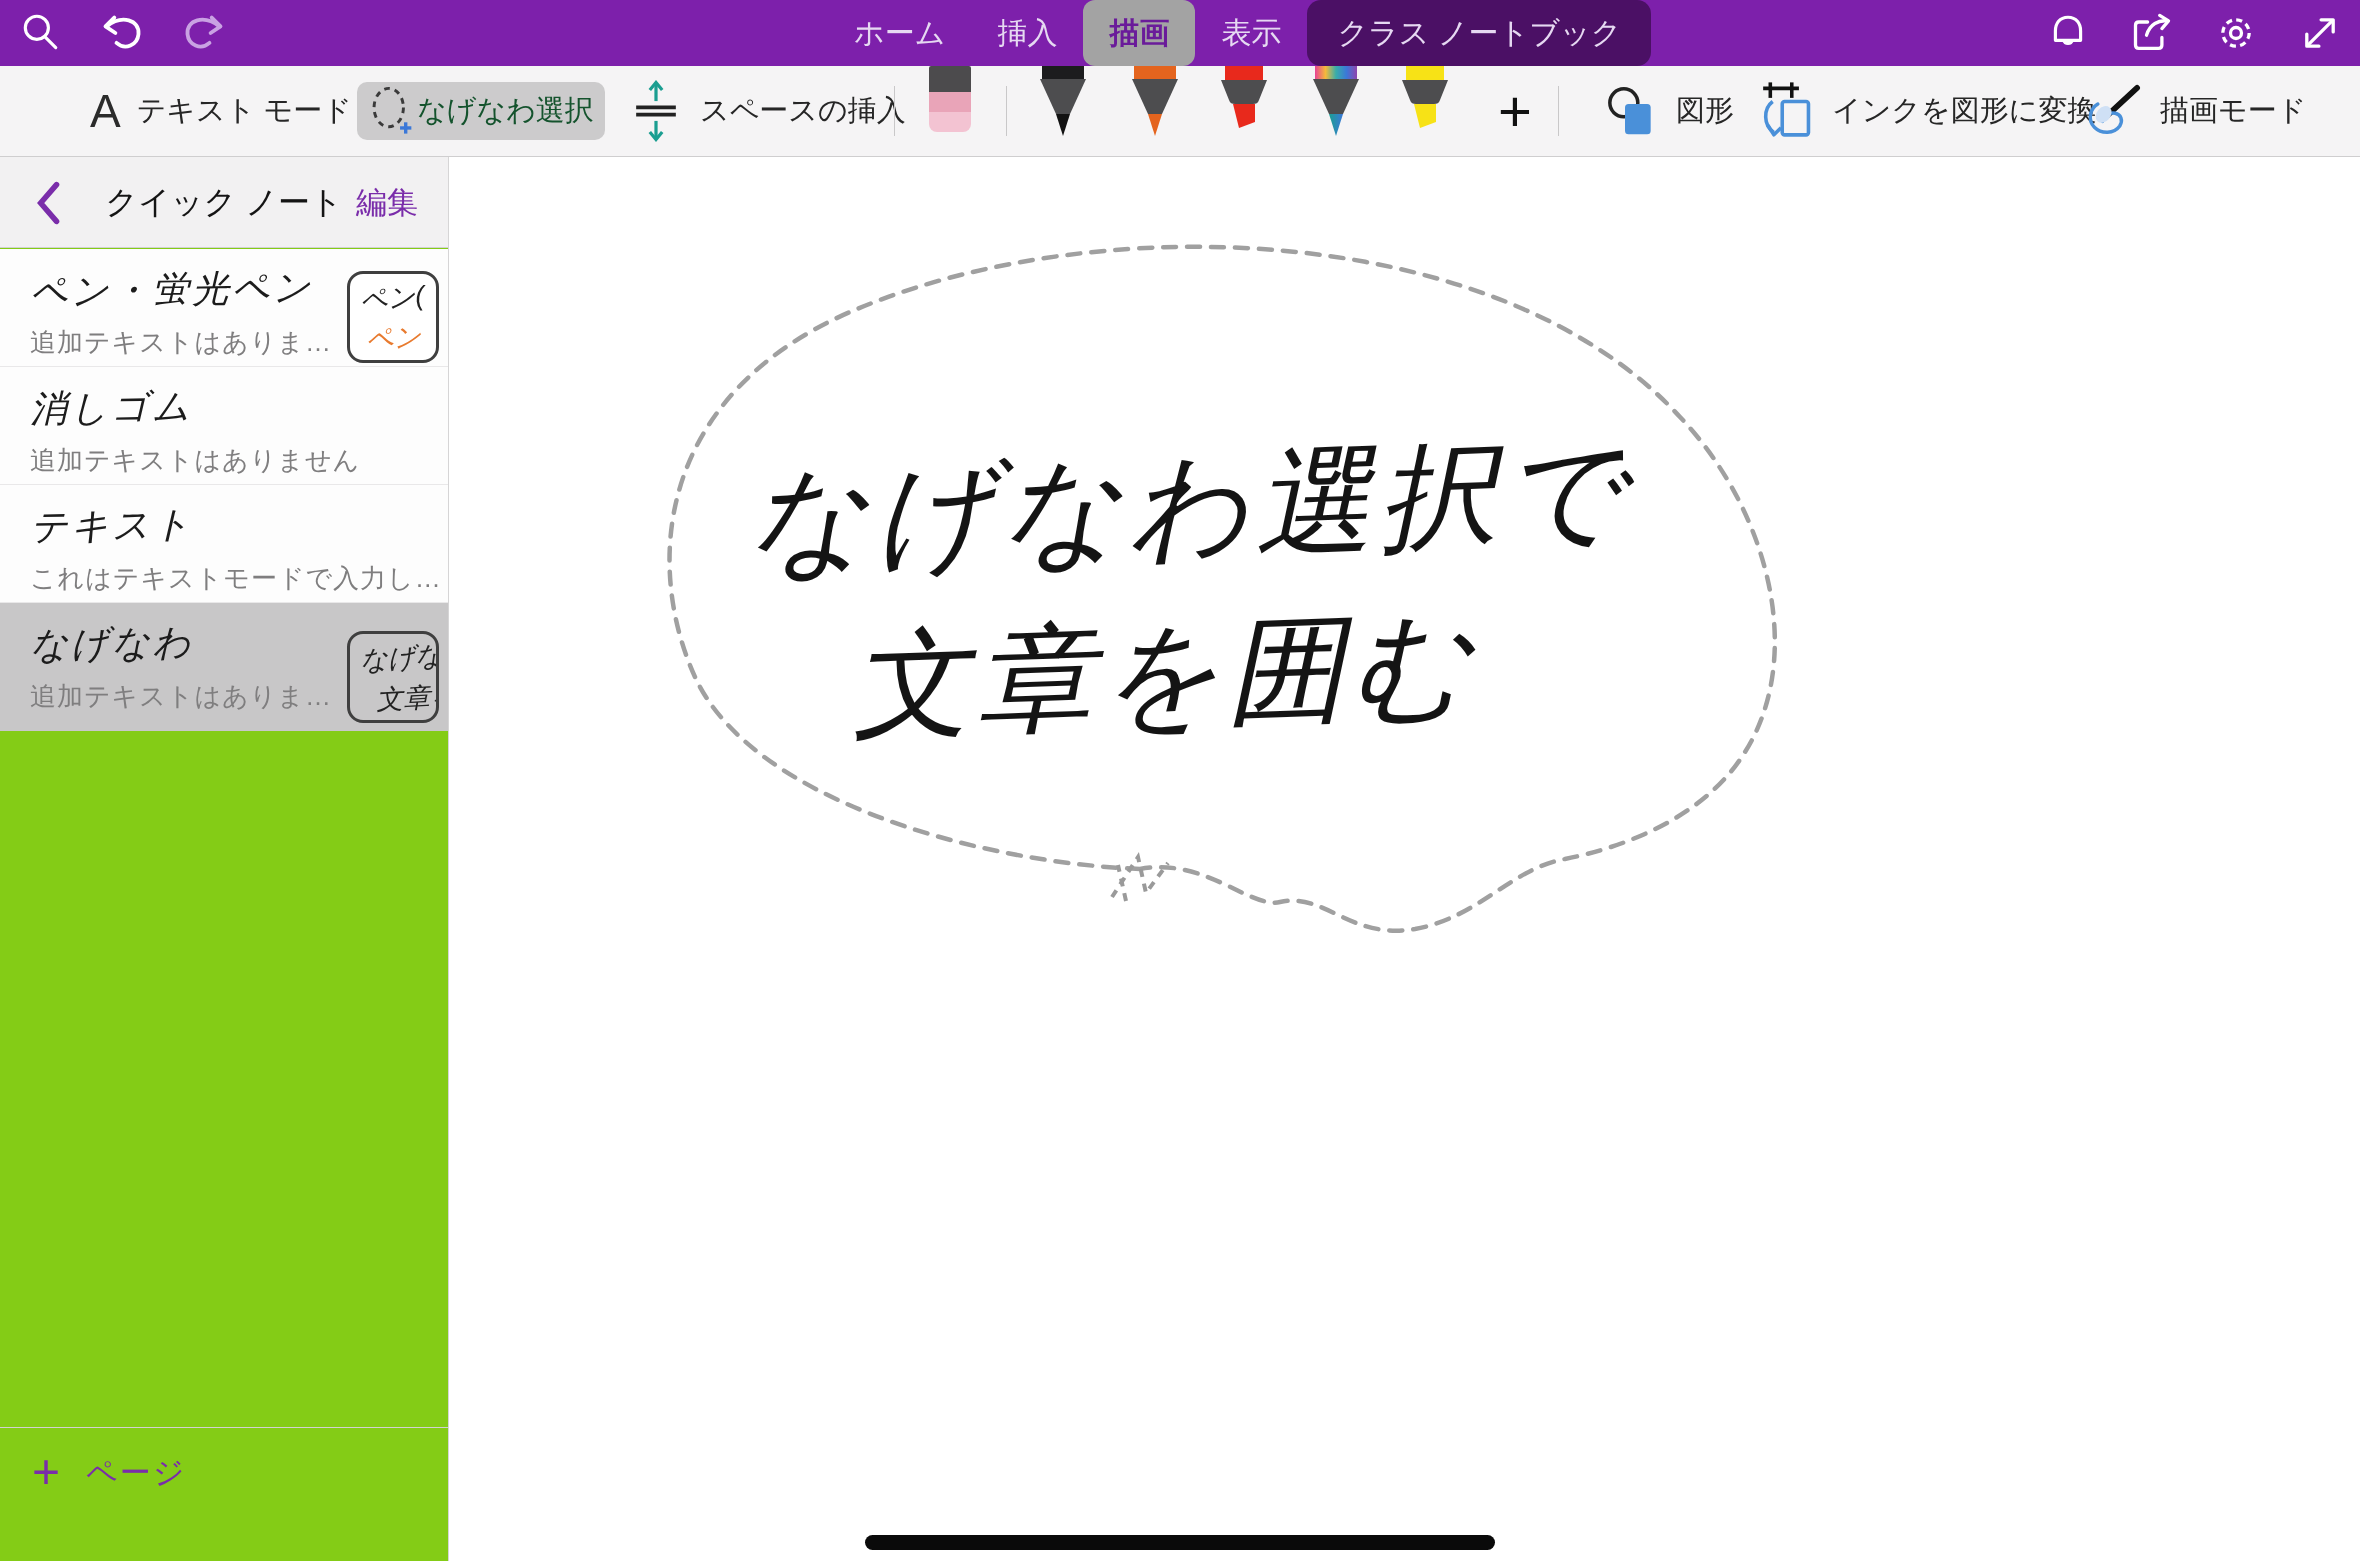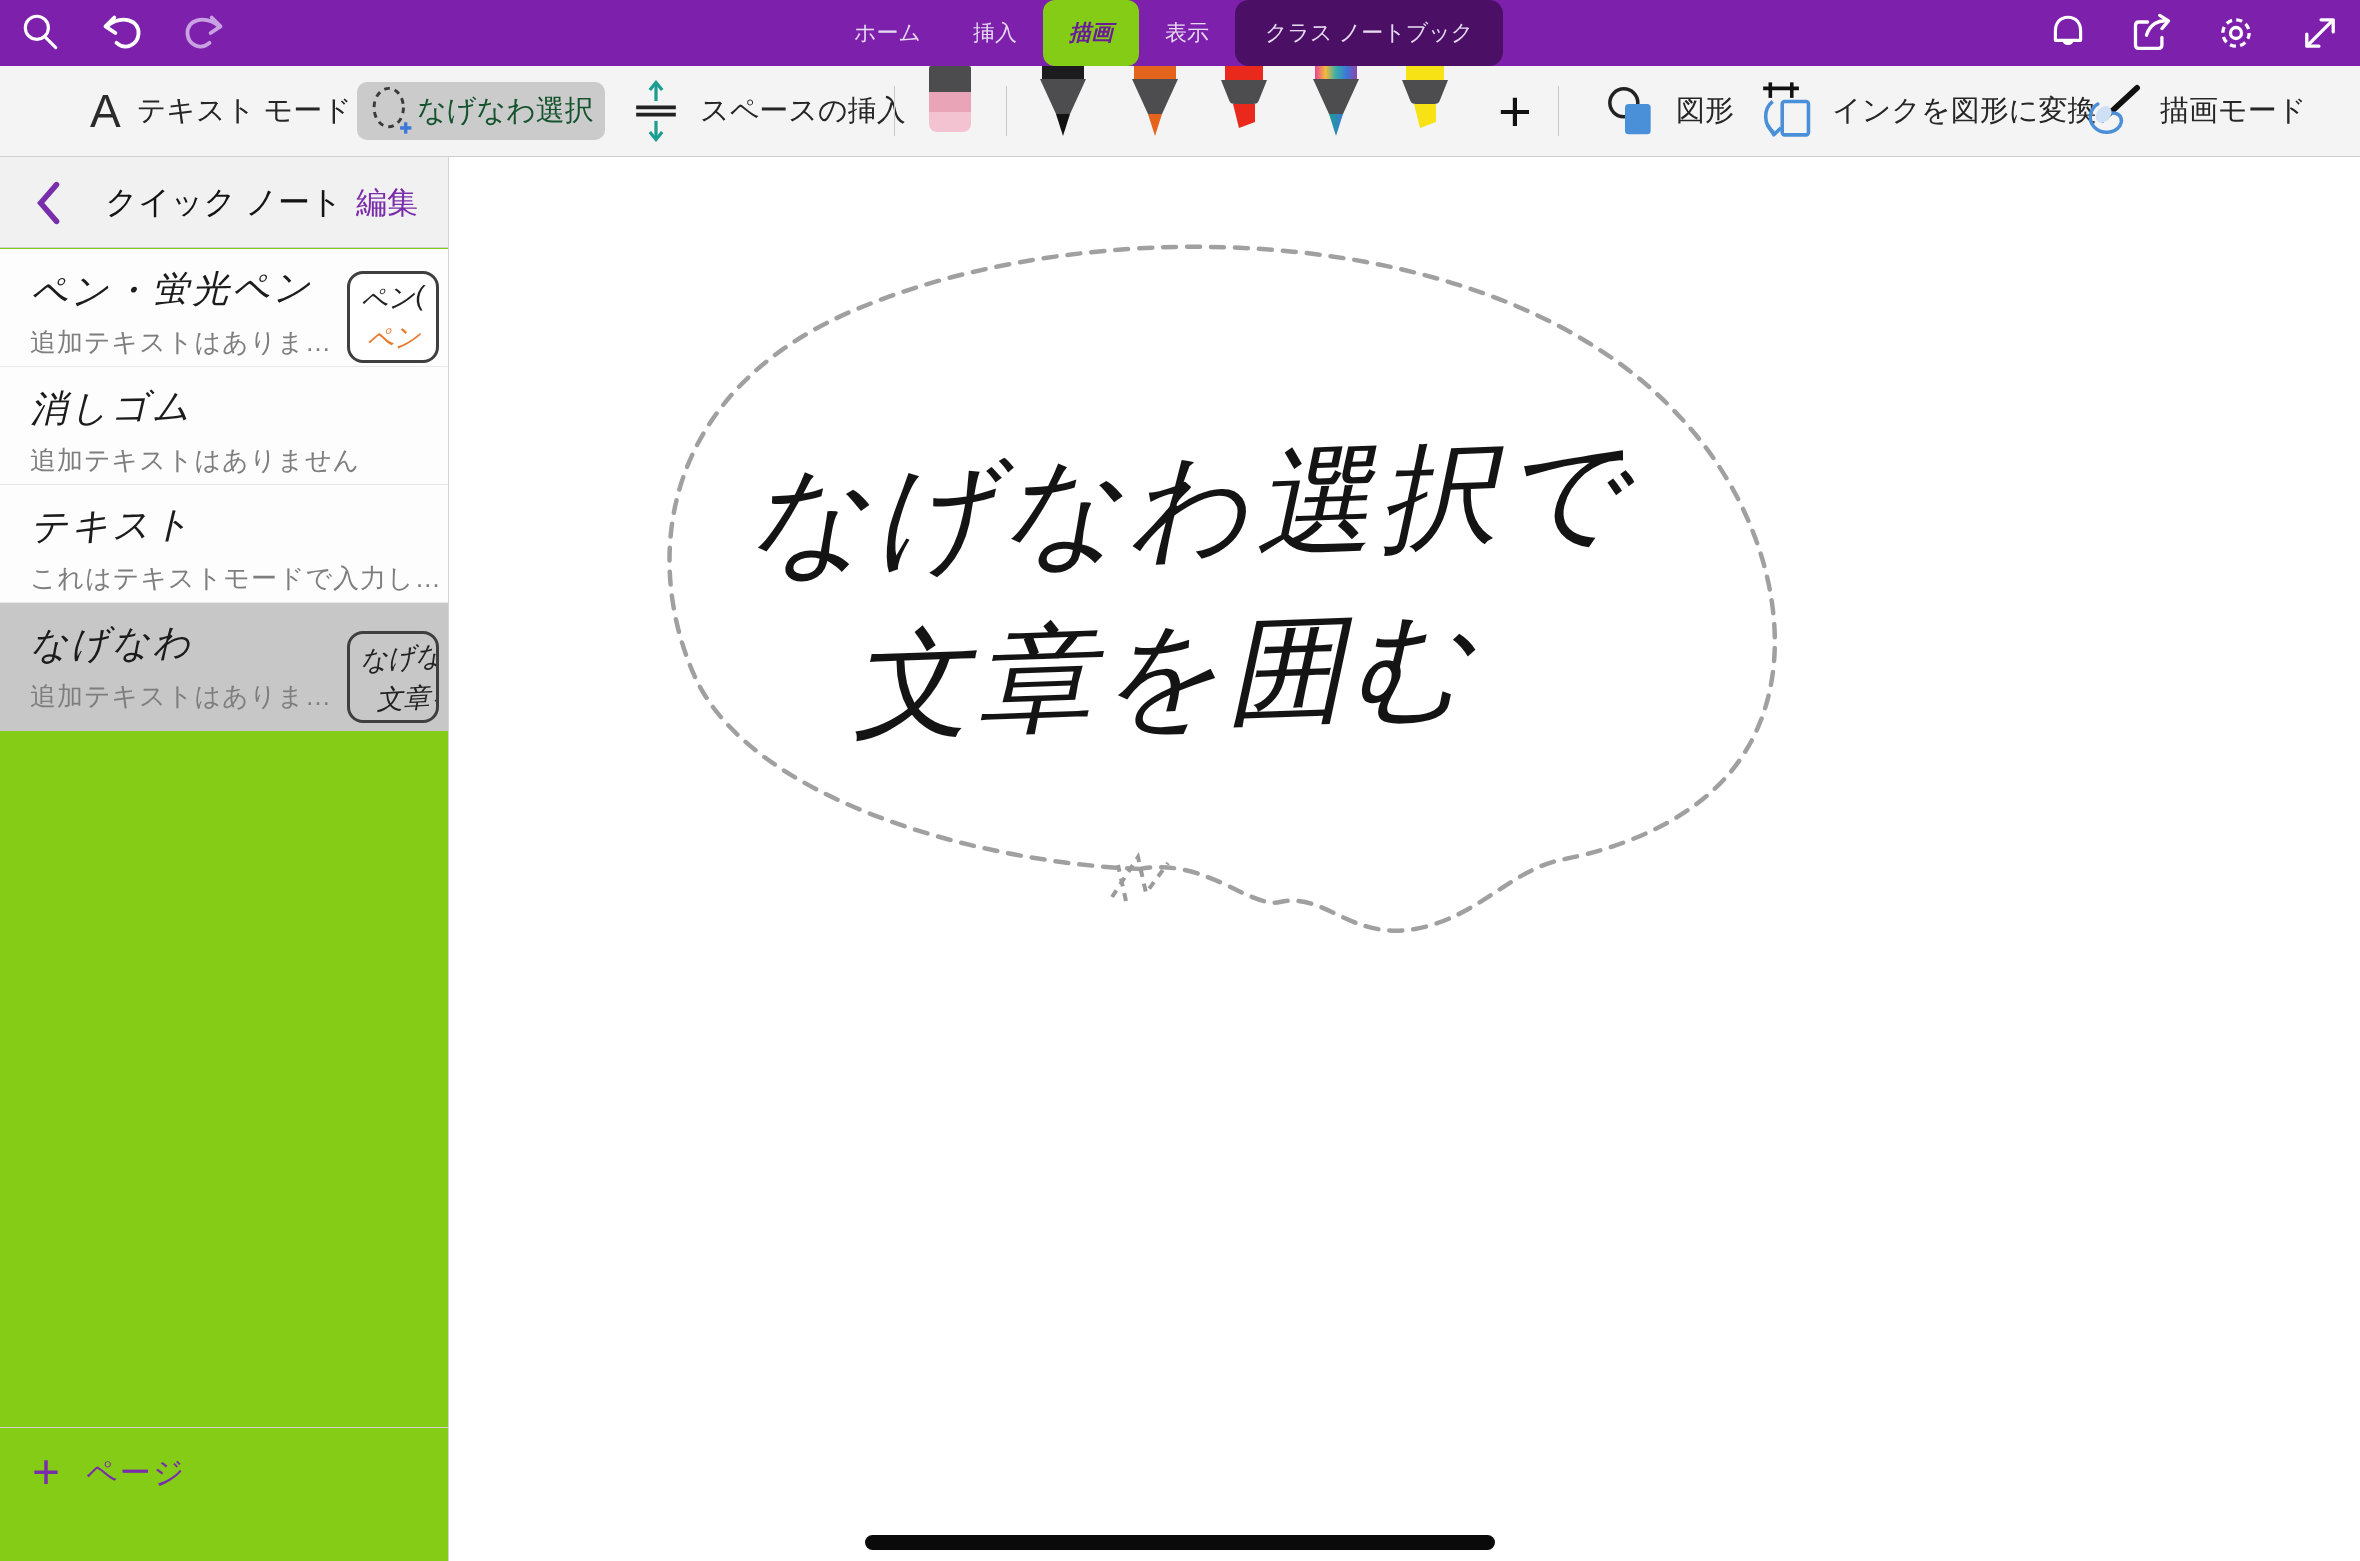--- a/index.html
+++ b/index.html
@@ -4,22 +4,22 @@
 <style>
   html,body{margin:0;padding:0;background:#e9e9e9;}
   *{box-sizing:border-box;font-family:"Liberation Sans","DejaVu Sans",sans-serif;}
   #app{position:relative;width:2360px;height:1561px;background:#fff;overflow:hidden;}
 
   
   .topbar{position:absolute;left:0;top:0;width:2360px;height:66px;background:#7d20ab;}
   .topbar-left{position:absolute;left:18px;top:0;height:66px;display:flex;align-items:center;gap:38px;}
   .icon-btn{width:44px;height:44px;display:flex;align-items:center;justify-content:center;background:transparent;border:none;padding:0;}
   .tabs{position:absolute;left:828px;top:0;height:66px;display:flex;align-items:center;}
-  .tab{height:66px;display:flex;align-items:center;padding:0 26px;color:#e6d9f2;font-size:22px;white-space:nowrap;}
-  .tab.selected{background:#84cc16;color:#6a1b9a;border-radius:12px;font-weight:bold;font-style:italic;}
+  .tab{height:66px;display:flex;align-items:center;padding:0 26px;color:#e6d9f2;font-size:30px;white-space:nowrap;}
+  .tab.selected{background:#a3a3a3;color:#6a1b9a;border-radius:12px;font-weight:bold;}
   .tab.class-nb{background:#4b1065;color:#e6d9f2;border-radius:14px;padding:0 30px;}
   .topbar-right{position:absolute;right:18px;top:0;height:66px;display:flex;align-items:center;gap:40px;}
 
   
   .toolbar{position:absolute;left:0;top:66px;width:2360px;height:91px;background:#f5f4f5;border-bottom:1px solid #cfcecf;}
   .tb-group{position:absolute;top:0;height:90px;display:flex;align-items:center;gap:16px;color:#262626;font-size:29px;white-space:nowrap;}
   .tb-divider{position:absolute;top:20px;width:1px;height:50px;background:#c9c8c9;}
   .lasso-btn{position:absolute;left:357px;top:16px;width:248px;height:58px;background:#cccbcc;border-radius:10px;border:none;display:flex;align-items:center;justify-content:center;gap:3px;font-size:29px;color:#14532d;}
   .a-glyph{font-size:46px;color:#2b2b2b;font-weight:500;}
   .plus-glyph{font-size:58px;font-weight:200;color:#111;line-height:1;}

